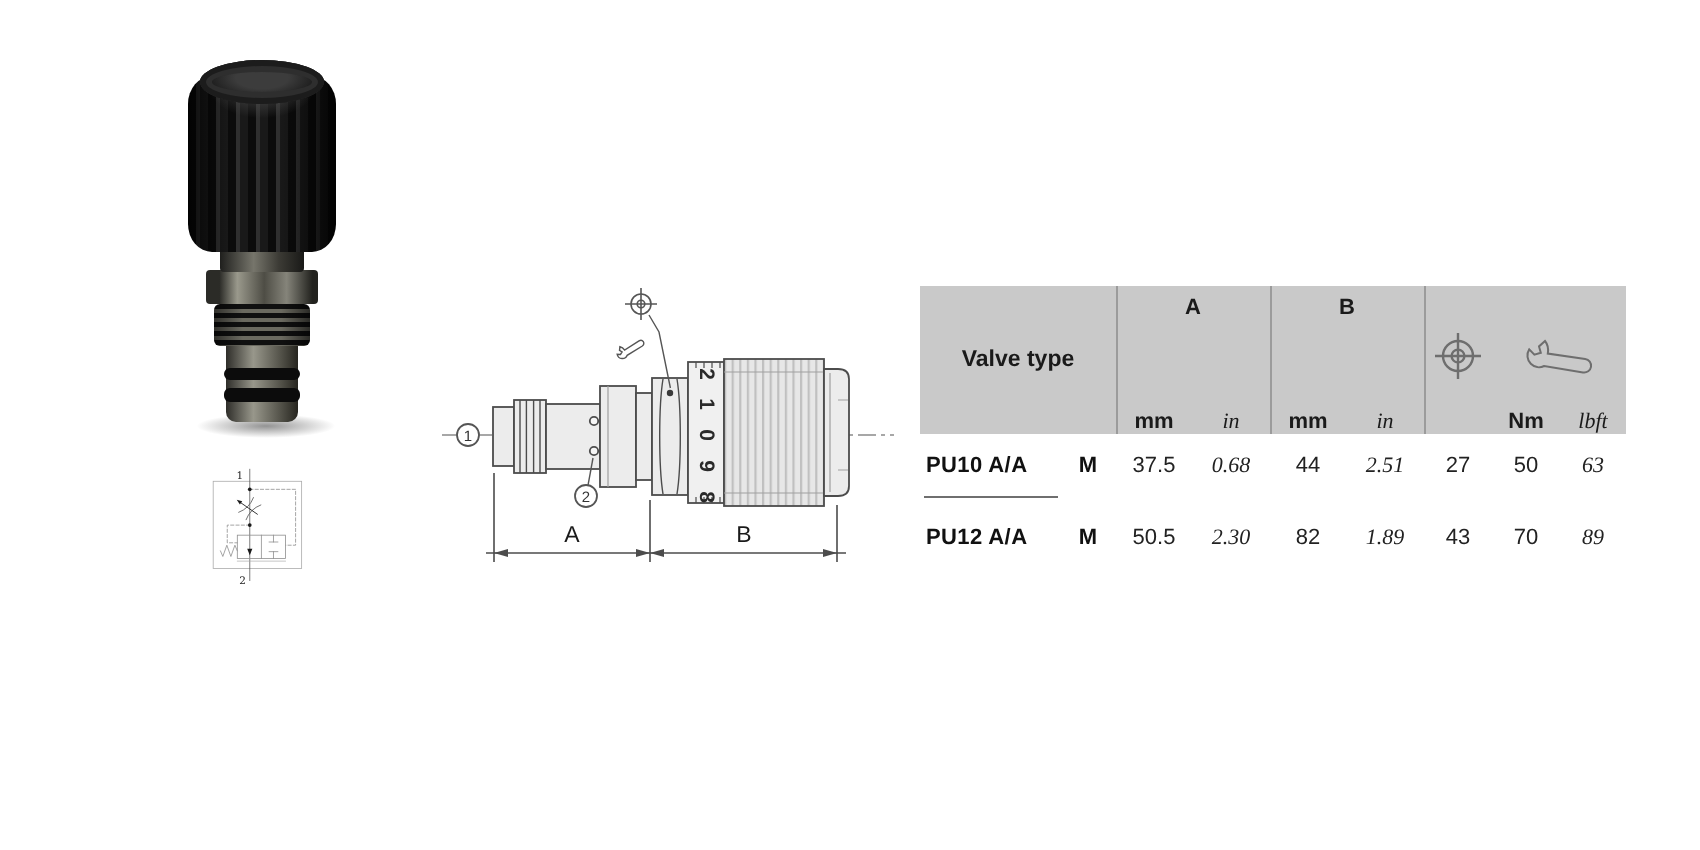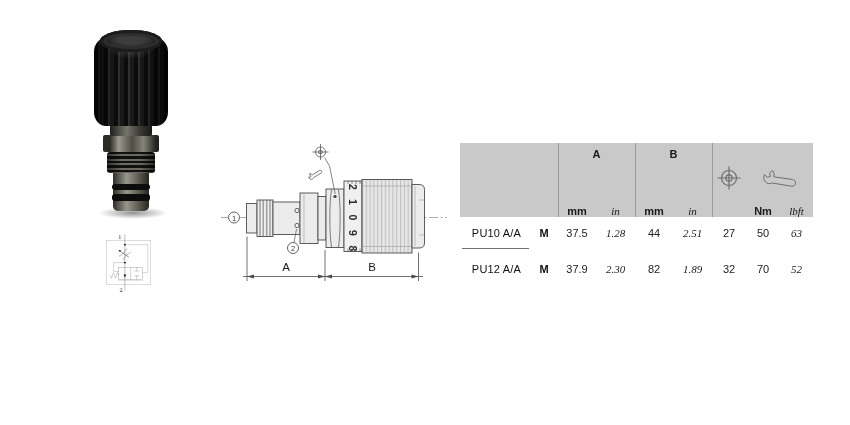--- a/index.html
+++ b/index.html
@@ -45,21 +45,21 @@
   .h-ic{display:flex;align-items:center;justify-content:center;grid-row:2;}
   .h-ic-hex{grid-column:7;} .h-ic-wr{grid-column:8/10;}
   .h-unit{grid-row:3;display:flex;align-items:flex-end;justify-content:center;padding-bottom:5px;
     font-size:11px;font-weight:bold;margin-top:24px;}
   .h-unit.it{font-weight:normal;}
   .it{font-family:Liberation Serif, serif;font-style:italic;}
   .trow{display:grid;grid-template-columns:70px 28px 38px 39px 38px 39px 34px 34px 33px;
     align-items:center;font-size:11px;}
   .trow.r1{height:31px;} .trow.r2{height:40px;}
   .c{text-align:center;color:#222;}
-  .c.type{text-align:center;padding-left:3px;font-weight:normal;letter-spacing:.2px;color:#111;}
+  .c.type{text-align:left;padding-left:3px;font-weight:bold;letter-spacing:.2px;color:#111;}
   .c.m{font-weight:bold;color:#111;}
   .row-divider{width:67px;height:1px;background:#6f6f6f;margin-left:2px;}
 
   
   #schematic{position:absolute;left:60px;top:232px;}
   #drawing{position:absolute;left:218px;top:138px;}
   svg text{font-family:"Liberation Sans",sans-serif;}
   svg text.serif{font-family:"DejaVu Serif",serif;}
 </style>
 </head>
@@ -171,20 +171,21 @@
     </g>
     <text x="286" y="271" font-size="11.5" text-anchor="middle" fill="#1a1a1a">A</text>
     <text x="372" y="271" font-size="11.5" text-anchor="middle" fill="#1a1a1a">B</text>
   </svg>
 
   <div id="spec-table">
     <div class="thead">
       <div class="sep" style="left:98px"></div>
       <div class="sep" style="left:175px"></div>
       <div class="sep" style="left:252px"></div>
+      <div class="h-valvetype">Valve type</div>
       <div class="h-group h-a">A</div>
       <div class="h-group h-b">B</div>
       <div class="h-ic h-ic-hex">
         <svg width="28" height="28" viewBox="0 0 28 28">
           <g stroke="#6e6e6e" stroke-width="1.2" fill="none">
             <circle cx="14" cy="14" r="7.5"></circle>
             <circle cx="14" cy="14" r="3.2"></circle>
             <path d="M2.5,14 H25.5 M14,2.5 V25.5"></path>
           </g>
         </svg>
@@ -199,36 +200,36 @@
       <div class="h-unit" style="grid-column:5">mm</div>
       <div class="h-unit it" style="grid-column:6">in</div>
       <div class="h-unit" style="grid-column:8">Nm</div>
       <div class="h-unit it" style="grid-column:9">lbft</div>
     </div>
 
     <div class="trow r1">
       <div class="c type">PU10 A/A</div>
       <div class="c m">M</div>
       <div class="c">37.5</div>
-      <div class="c it">1.28</div>
+      <div class="c it">0.68</div>
       <div class="c">44</div>
       <div class="c it">2.51</div>
       <div class="c">27</div>
       <div class="c">50</div>
       <div class="c it">63</div>
     </div>
 
     <div class="row-divider"></div>
 
     <div class="trow r2">
       <div class="c type">PU12 A/A</div>
       <div class="c m">M</div>
-      <div class="c">37.9</div>
+      <div class="c">50.5</div>
       <div class="c it">2.30</div>
       <div class="c">82</div>
       <div class="c it">1.89</div>
-      <div class="c">32</div>
+      <div class="c">43</div>
       <div class="c">70</div>
-      <div class="c it">52</div>
+      <div class="c it">89</div>
     </div>
   </div>
 
 </div>
 
 </body></html>

